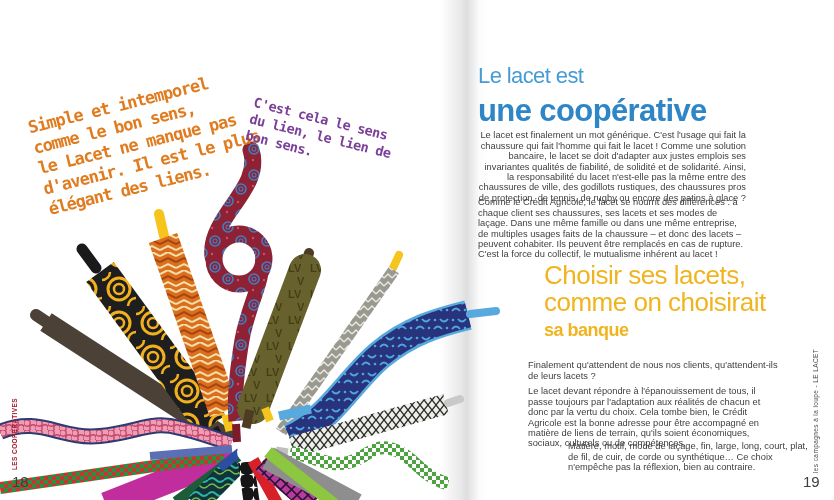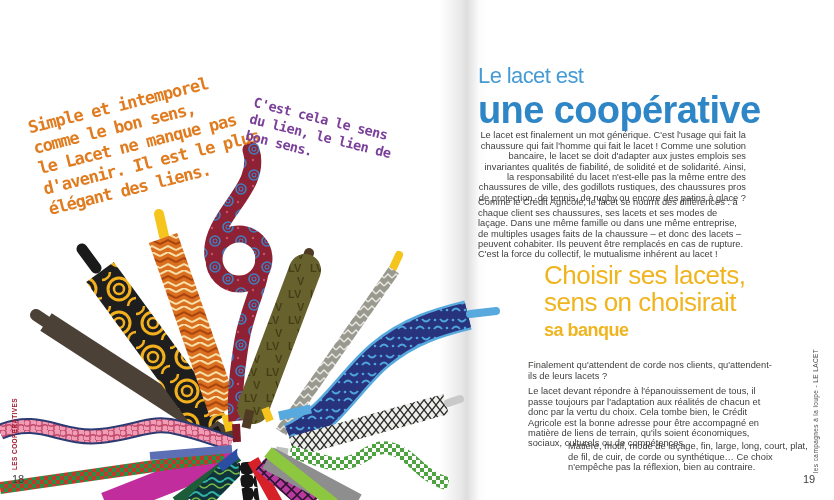--- a/index.html
+++ b/index.html
@@ -12,27 +12,27 @@
   .quote{position:absolute;font-family:"DejaVu Sans Mono",monospace;font-weight:bold;white-space:nowrap;}
   .quote-orange{left:26px;top:118px;color:#E07C1F;font-size:17px;line-height:21px;letter-spacing:-1px;
                 transform:rotate(-14deg);transform-origin:0 0;}
   .quote-purple{left:256px;top:94px;color:#7B4099;font-size:13.5px;line-height:17px;letter-spacing:-0.5px;
                 transform:rotate(14deg);transform-origin:0 0;}
   
   .side-label{position:absolute;white-space:nowrap;transform:rotate(-90deg);transform-origin:0 0;
               font-size:6.5px;letter-spacing:0.4px;}
   .side-left{left:11px;top:470px;color:#A01D30;font-weight:bold;}
   .side-right{left:812px;top:473px;color:#4A4A49;}
-  .pagenum{position:absolute;font-size:11px;color:#3E3E3D;}
+  .pagenum{position:absolute;font-size:15px;color:#3E3E3D;}
   .pn-left{left:12px;top:473px;}
   .pn-right{left:803px;top:473px;text-align:right;}
   
   .h1{position:absolute;left:478px;top:58px;}
   .h1 .l1{font-size:22px;line-height:36px;font-weight:400;color:#469BD5;letter-spacing:-0.6px;}
-  .h1 .l2{font-size:38px;line-height:33px;font-weight:700;color:#2E86C6;letter-spacing:-0.6px;}
+  .h1 .l2{font-size:31px;line-height:33px;font-weight:700;color:#2E86C6;letter-spacing:-0.6px;}
   .h2{position:absolute;left:528px;top:262px;margin-left:16px;}
   .h2 .l1,.h2 .l2{font-size:26px;line-height:27px;font-weight:400;color:#F0B41E;letter-spacing:-0.5px;}
   .h2 .l3{font-size:18px;line-height:29px;font-weight:700;color:#F0B41E;letter-spacing:-0.5px;}
   .para{position:absolute;font-size:9.3px;line-height:10.4px;color:#3E3E3D;}
   .p1{left:478px;top:121px;width:268px;text-align:right;}
   .p2{left:478px;top:188px;width:268px;}
   .p3{left:528px;top:351px;width:252px;}
   .p4{left:528px;top:377px;width:252px;}
   .p5{left:528px;top:432px;width:252px;margin-left:40px;}
   .illus{position:absolute;left:0;top:0;pointer-events:none;}
@@ -231,23 +231,23 @@
 
   <div class="h1">
     <div class="l1">Le lacet est</div>
     <div class="l2">une coopérative</div>
   </div>
   <p class="para p1">Le lacet est finalement un mot générique. C'est l'usage qui fait la chaussure qui fait l'homme qui fait le lacet ! Comme une solution bancaire, le lacet se doit d'adapter aux justes emplois ses invariantes qualités de fiabilité, de solidité et de solidarité. Ainsi, la responsabilité du lacet n'est-elle pas la même entre des chaussures de ville, des godillots rustiques, des chaussures pros de protection, de tennis, de rugby ou encore des patins à glace ?</p>
   <p class="para p2">Comme le Crédit Agricole, le lacet se nourrit des différences : à chaque client ses chaussures, ses lacets et ses modes de laçage. Dans une même famille ou dans une même entreprise, de multiples usages faits de la chaussure – et donc des lacets – peuvent cohabiter. Ils peuvent être remplacés en cas de rupture. C'est la force du collectif, le mutualisme inhérent au lacet !</p>
 
   <div class="h2">
     <div class="l1">Choisir ses lacets,</div>
-    <div class="l2">sens on choisirait</div>
+    <div class="l2">comme on choisirait</div>
     <div class="l3">sa banque</div>
   </div>
-  <p class="para p3">Finalement qu'attendent de corde nos clients, qu'attendent-ils de leurs lacets ?</p>
+  <p class="para p3">Finalement qu'attendent de nous nos clients, qu'attendent-ils de leurs lacets ?</p>
   <p class="para p4">Le lacet devant répondre à l'épanouissement de tous, il passe toujours par l'adaptation aux réalités de chacun et donc par la vertu du choix. Cela tombe bien, le Crédit Agricole est la bonne adresse pour être accompagné en matière de liens de terrain, qu'ils soient économiques, sociaux, culturels ou de compétences.</p>
   <p class="para p5">Matière, motif, mode de laçage, fin, large, long, court, plat, de fil, de cuir, de corde ou synthétique… Ce choix n'empêche pas la réflexion, bien au contraire.</p>
 
   <div class="side-label side-right">les campagnes à la loupe - LE LACET</div>
   <div class="pagenum pn-right">19</div>
 
 </div>
 
 </body></html>

